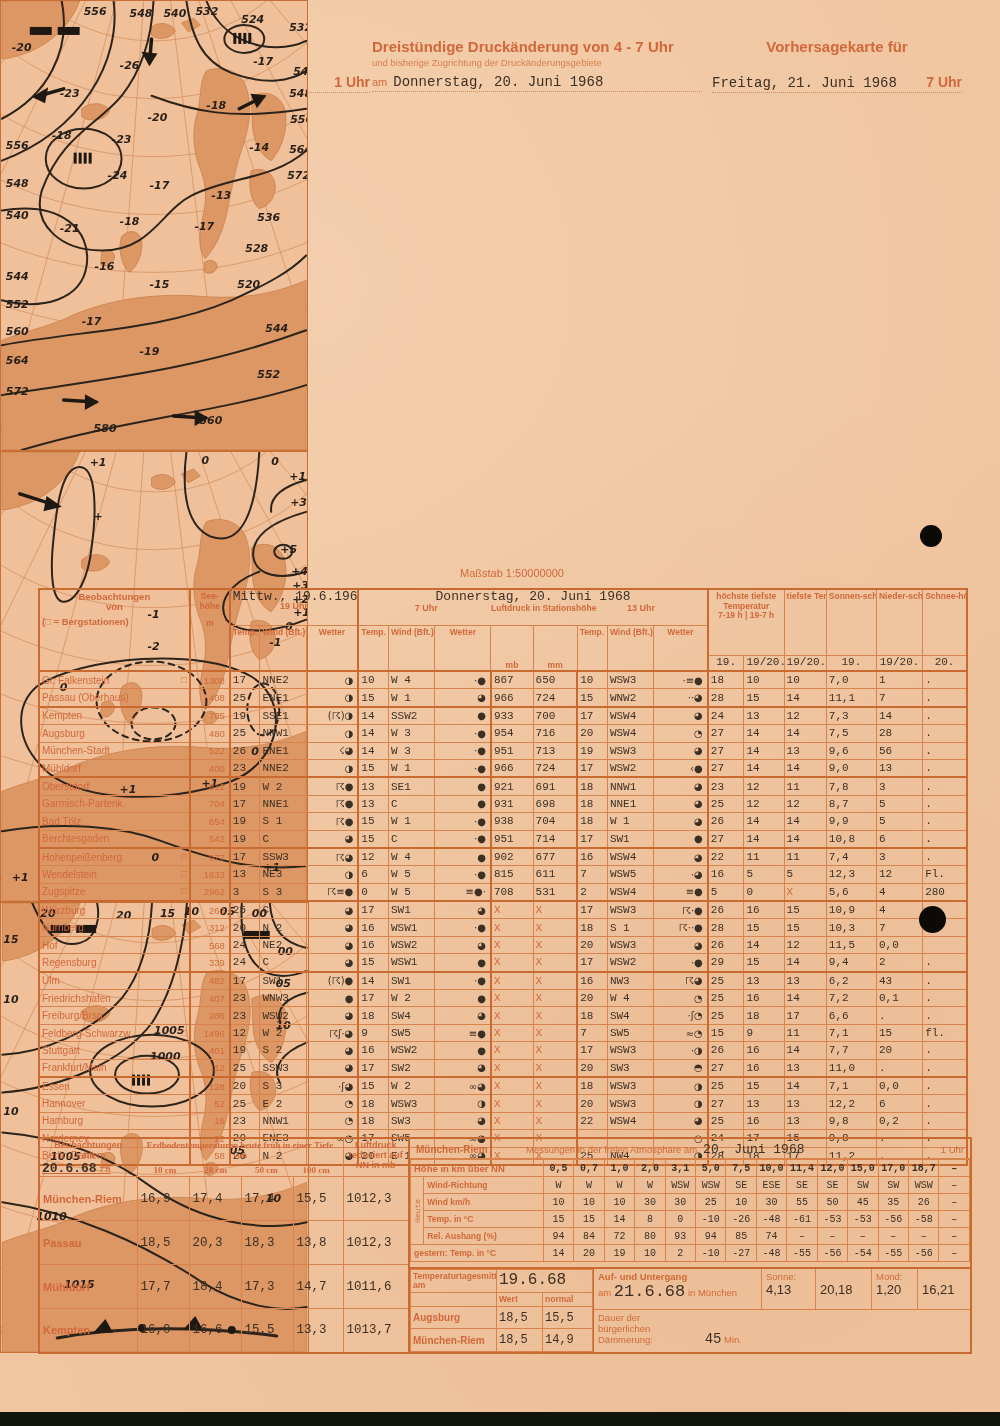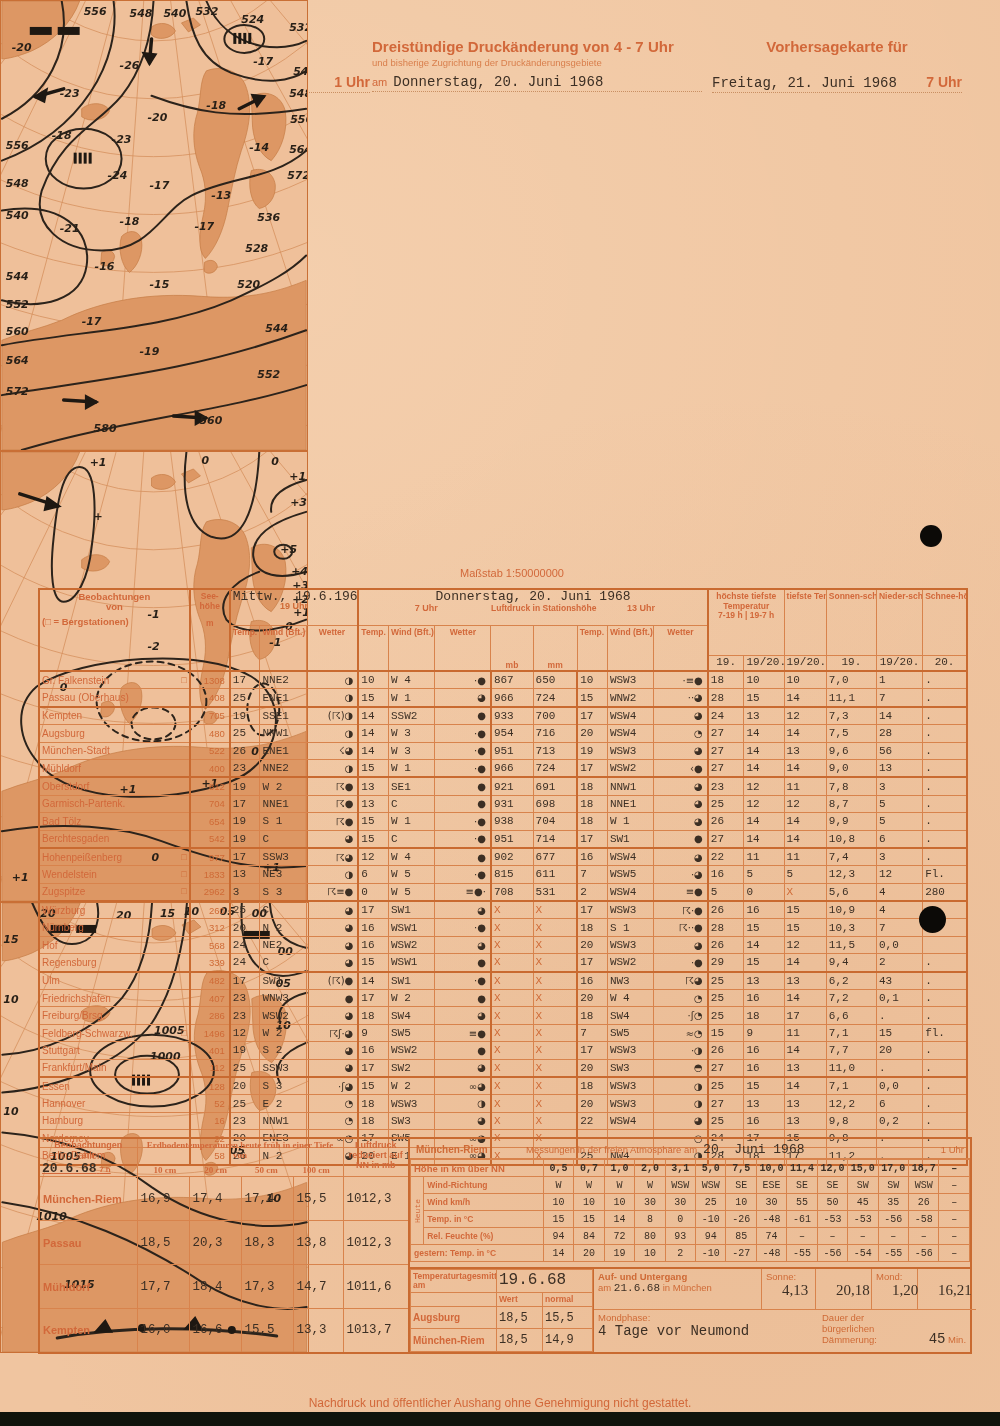--- a/index.html
+++ b/index.html
@@ -63,21 +63,21 @@
   .dmean{width:182px;border-right:2px solid #c96a30;}
   .dmean table{width:100%;height:100%;}
   .dmean th,.dmean td{border:1px solid #d8834c;padding:0 2px;overflow:hidden;}
   .dmean th{color:#d2683a;font-size:8.5px;line-height:9px;font-weight:bold;text-align:left;}
   .dmean td{font-family:"Liberation Mono",monospace;font-size:12px;color:#3c2f24;}
   .dmean td.lbl{font-family:"Liberation Sans",sans-serif;color:#d2683a;font-size:10px;font-weight:bold;}
   .sunmoon{flex:1;position:relative;font-size:9.5px;}
   .sm-r1{display:flex;border-bottom:1px solid #d8834c;height:40px;}
   .sm-r2{display:flex;height:41px;}
   .smcell{border-right:1px solid #d8834c;padding:2px 4px;box-sizing:border-box;}
-  .smnum{font-family:Liberation Serif, serif;font-size:15px;color:#3c2f24;margin-left:16px;}
+  .smnum{font-family:Liberation Sans, sans-serif;font-size:13px;color:#3c2f24;}
   
   .remarks{position:absolute;left:38px;top:1352px;width:930px;height:40px;border-bottom:2px solid #c96a30;font-size:12.5px;}
   .remarks .lab{color:#d2683a;font-weight:bold;font-size:11px;}
   .footerline{position:absolute;left:0;top:1396px;width:1000px;text-align:center;font-size:12px;color:#d2683a;}
   .band{position:absolute;left:0;top:1412px;width:1000px;height:14px;background:#10140c;}
   .punch{position:absolute;background:#0c0a07;border-radius:50%;}
 </style>
 </head>
 <body>
 
@@ -1239,21 +1239,21 @@
             <td>-26</td>
             <td>-48</td>
             <td>-61</td>
             <td>-53</td>
             <td>-53</td>
             <td>-56</td>
             <td>-58</td>
             <td>–</td>
           </tr>
           <tr>
-            <th>Rel. Feuchte (%)</th>
+            <th>Rel. Aushang (%)</th>
             <td>94</td>
             <td>84</td>
             <td>72</td>
             <td>80</td>
             <td>93</td>
             <td>94</td>
             <td>85</td>
             <td>74</td>
             <td>–</td>
             <td>–</td>
@@ -1314,51 +1314,46 @@
               <td>14,9</td>
             </tr>
           </tbody>
       </table>
     </div>
     <div class="sunmoon">
       <div class="sm-r1">
         <div class="smcell" style="width:168px;">
           <span class="or" style="font-weight:bold;">Auf- und Untergang</span><br>
           <span class="or">am</span>
-          <span class="typed" style="font-size:11px;">21.6.68</span>
+          <span class="typed" style="font-size:17px;">21.6.68</span>
           <span class="or">in München</span>
         </div>
         <div class="smcell" style="width:54px;">
           <span class="or">Sonne:</span><br>
           <span class="smnum">4,13</span>
         </div>
         <div class="smcell" style="width:56px;">
           <br><span class="smnum">20,18</span>
         </div>
         <div class="smcell" style="width:46px;">
           <span class="or">Mond:</span><br>
           <span class="smnum">1,20</span>
         </div>
         <div class="smcell" style="border-right:none;flex:1;">
           <br><span class="smnum">16,21</span>
         </div>
       </div>
       <div class="sm-r2">
-        <div class="smcell" style="width:224px;border-right:none;">
-          <span class="or">Mondphase:</span><br>
-          <span class="typed" style="font-size:14px;">4 Tage vor Neumond</span>
-        </div>
         <div class="smcell" style="flex:1;border-right:none;">
           <span class="or" style="display:inline-block;width:90px;">Dauer der bürgerlichen Dämmerung:</span>
           <span class="typed" style="font-size:14px;margin-left:14px;">45</span>
           <span class="or">Min.</span>
         </div>
       </div>
     </div>
   </div>
 
 
-  <div class="footerline">Nachdruck und öffentlicher Aushang ohne Genehmigung nicht gestattet.</div>
 
   <div class="punch" style="left:920px;top:525px;width:22px;height:22px;"></div>
   <div class="punch" style="left:919px;top:906px;width:27px;height:27px;"></div>
 </div>
 <div class="band"></div>
 
 </body></html>

